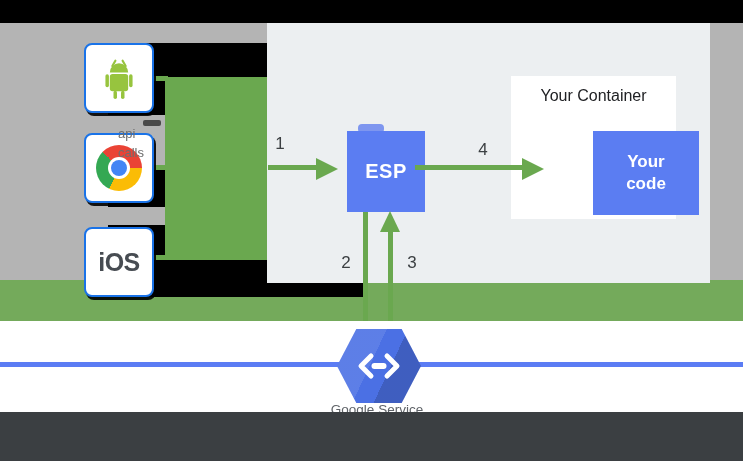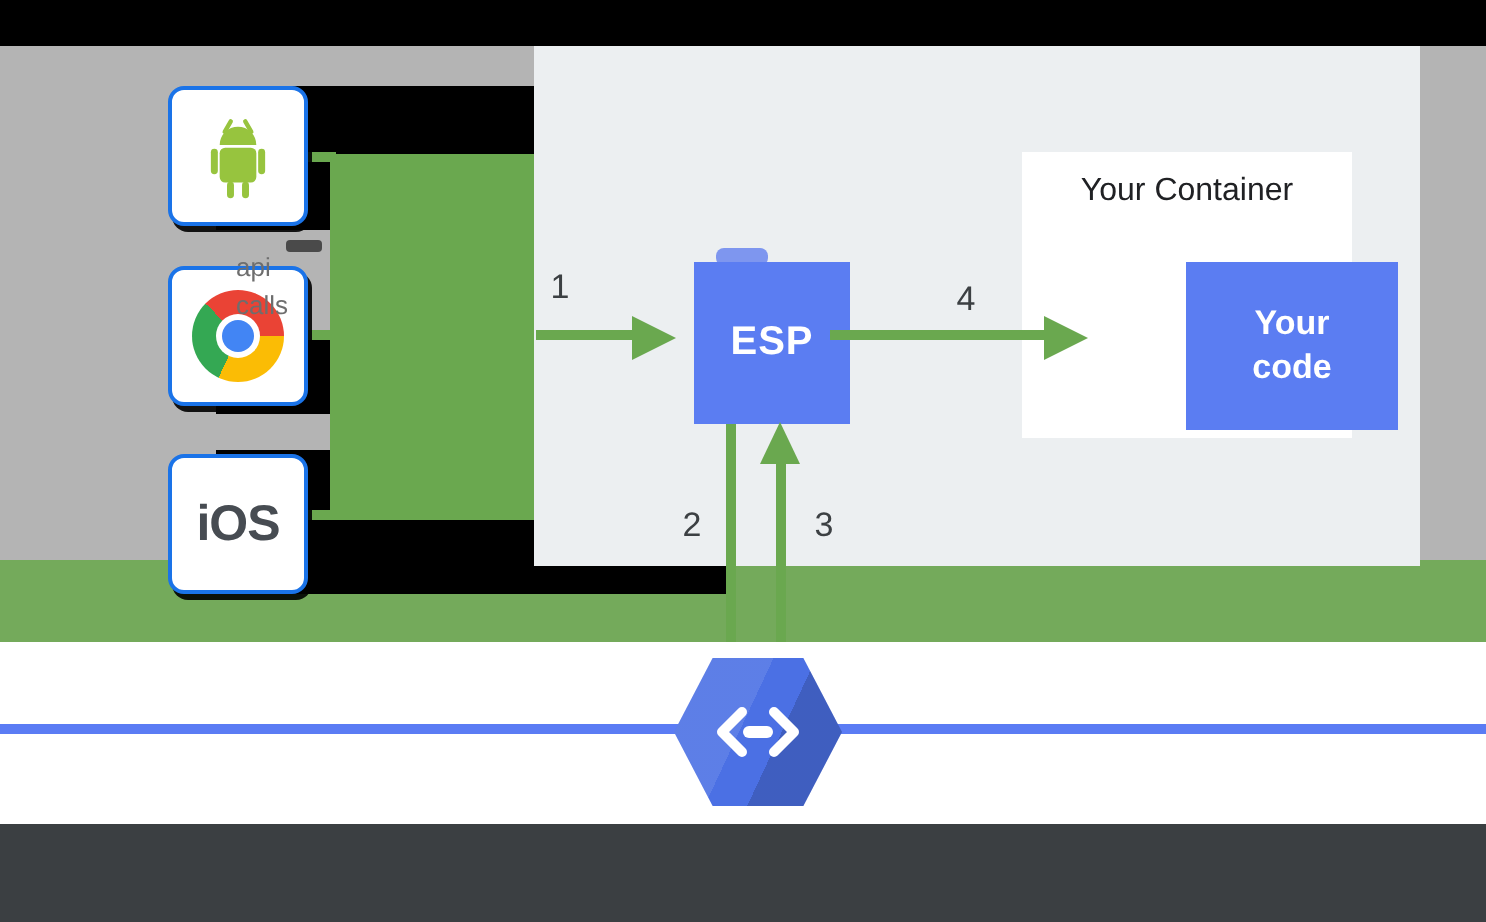--- a/index.html
+++ b/index.html
@@ -167,16 +167,17 @@
   </div>
 
   <div class="abs bus-line"></div>
   <div class="abs hexagon">
     <svg width="84" height="74" viewBox="0 0 84 74">
       <path d="M34 27 L24 37 L34 47" stroke="#fff" stroke-width="5" fill="none" stroke-linecap="round" stroke-linejoin="round"></path>
       <path d="M50 27 L60 37 L50 47" stroke="#fff" stroke-width="5" fill="none" stroke-linecap="round" stroke-linejoin="round"></path>
       <path d="M37.5 37 L46.5 37" stroke="#fff" stroke-width="6" fill="none" stroke-linecap="round"></path>
     </svg>
   </div>
+  <div class="abs service-label">Google Service</div>
   <div class="abs bottom-bar"></div>
 
   <div class="abs top-bar"></div>
 </div>
 
 </body></html>

